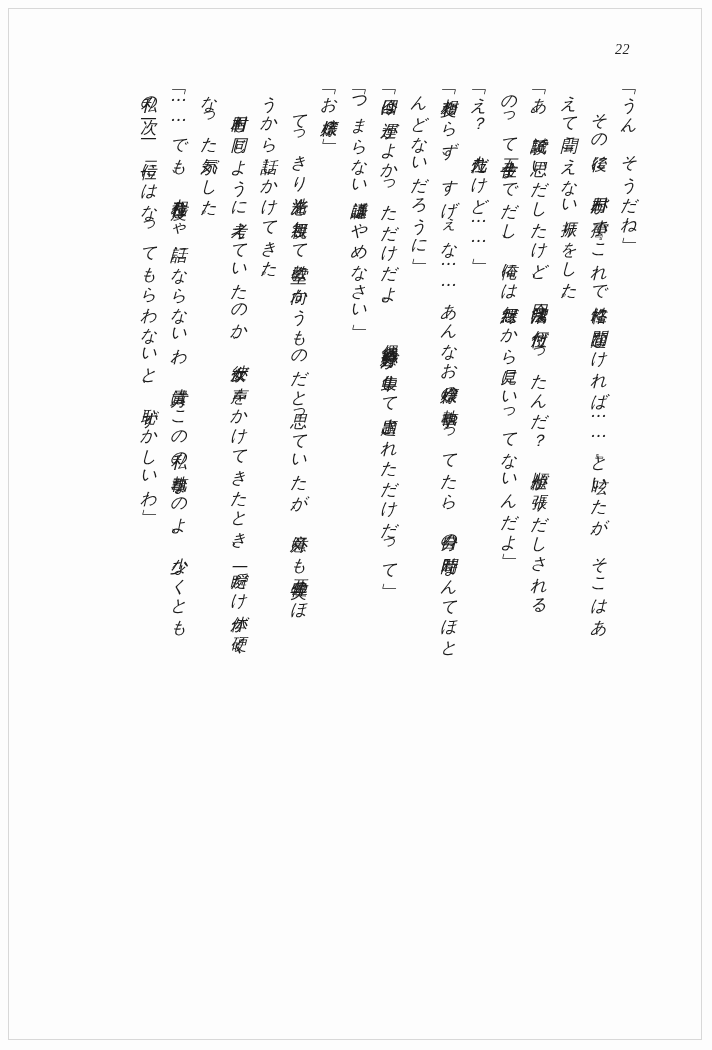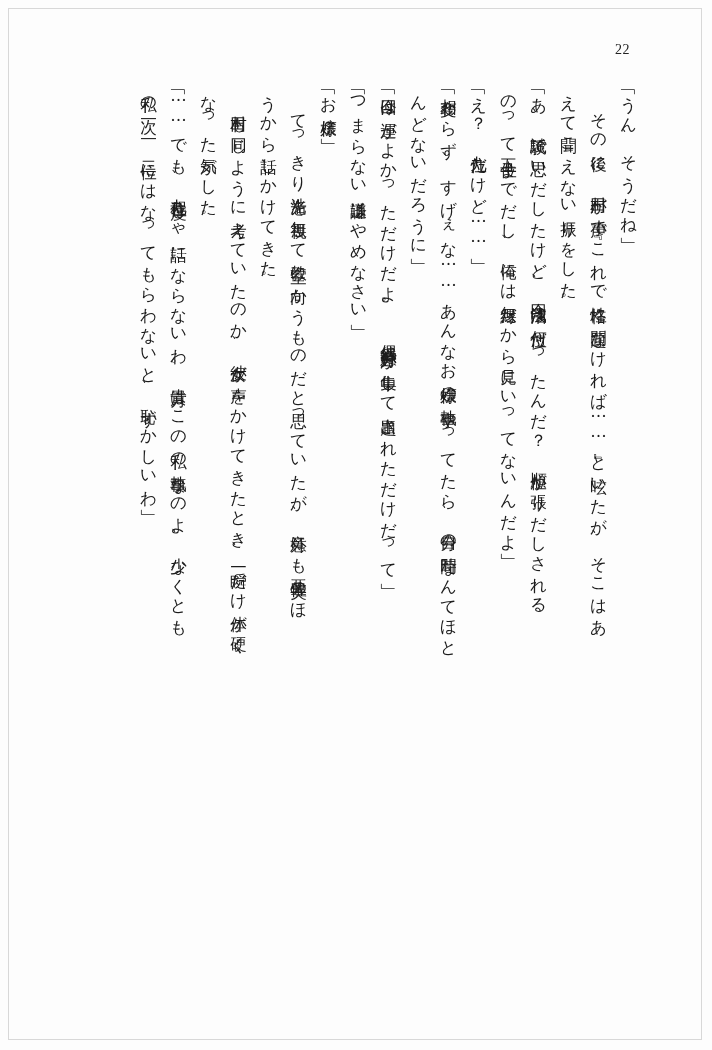--- a/index.html
+++ b/index.html
@@ -15,20 +15,21 @@
     position: relative;
     overflow: hidden;
   }
   .page {
     position: absolute;
     left: 0;
     top: 0;
     width: 712px;
     height: 1050px;
     background: #fdfdfd;
+    font-style: italic;
   }
   
   .page-edge {
     position: absolute;
     left: 8px;
     top: 8px;
     width: 694px;
     height: 1032px;
     border: 1px solid #d8d8d8;
     box-sizing: border-box;

